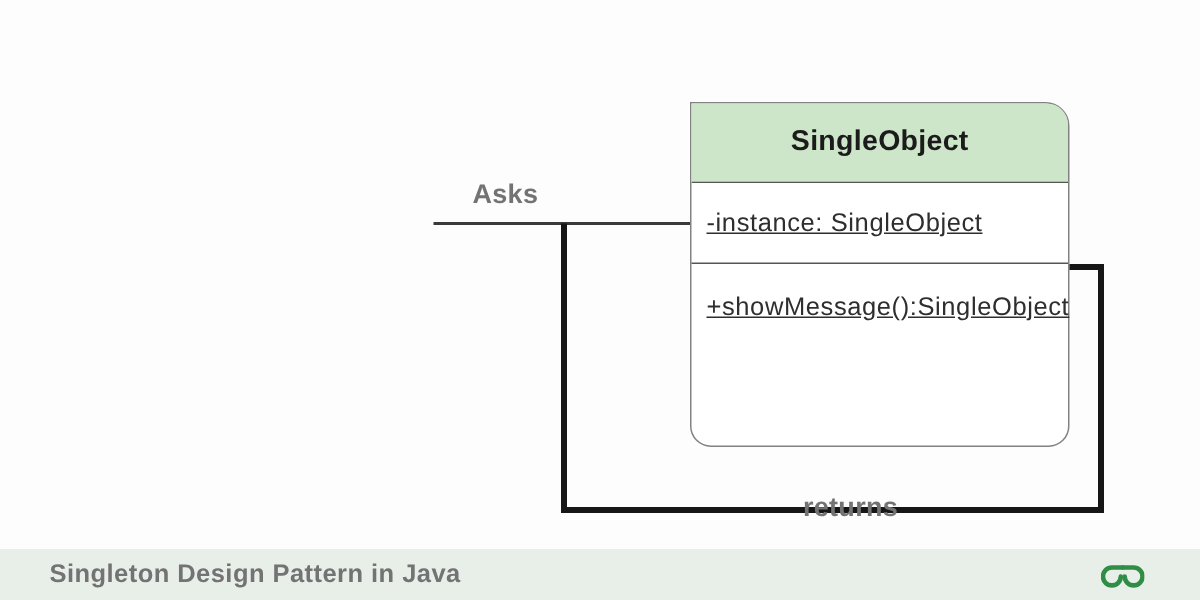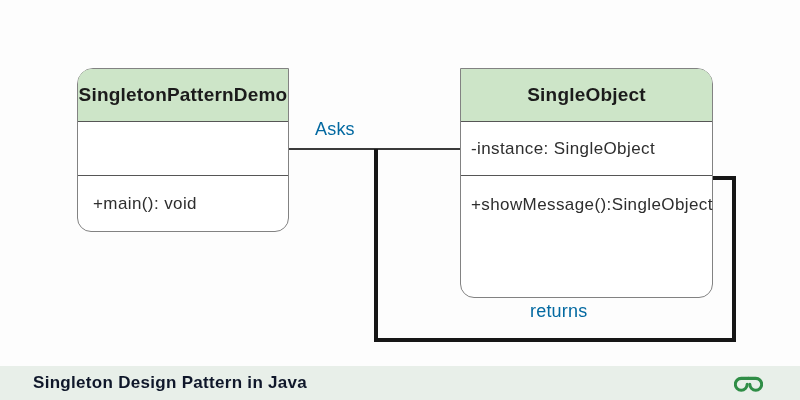--- a/index.html
+++ b/index.html
@@ -25,55 +25,49 @@
   .uml-attrs {
     height:54px; flex:0 0 54px; border-bottom:1.8px solid #565656;
     display:flex; align-items:center; padding-left:10px; box-sizing:border-box;
   }
   .uml-methods { flex:1 1 auto; }
   .uml-class.left .uml-methods { display:flex; align-items:center; padding-left:15px; }
   .uml-class.right .uml-methods { padding:19px 0 0 10px; }
   .member {
     font-size:17px; color:#2e2e2e; letter-spacing:0.4px; line-height:20px;
     white-space:nowrap;
+    text-decoration:underline;
   }
   
   .line { position:absolute; background:#161616; }
   .asks-line   { left:289px; top:148px; width:171px; height:2px; background:#3a3a3a; }
   .loop-left   { left:374px; top:149px; width:4px;  height:193px; }
   .loop-bottom { left:374px; top:338px; width:362px; height:4px; }
   .loop-right  { left:732px; top:176px; width:4px;  height:166px; }
   .loop-top    { left:713px; top:176px; width:23px; height:4px; }
   .edge-label {
-    position:absolute; font-weight:normal; color:#0369a1; font-size:18px; letter-spacing:0.2px;
+    position:absolute; font-weight:bold; color:#737373; font-size:18px; letter-spacing:0.2px;
   }
   .asks-label    { left:315px; top:119px; }
-  .returns-label { left:530px; top:301px; width:74px; }
+  .returns-label { left:530px; top:328px; width:74px; text-align:center; }
   
   .footer {
     position:absolute; left:0; top:366px; width:800px; height:34px;
     background:#e8efe9; display:flex; align-items:center;
   }
   .footer-caption {
-    margin-left:33px; font-size:17px; font-weight:bold; color:#0f172a; letter-spacing:0.3px;
+    margin-left:33px; font-size:17px; font-weight:bold; color:#737373; letter-spacing:0.3px;
   }
   .gfg-logo { position:absolute; right:37px; top:7px; width:29px; height:20px; }
 </style>
 </head>
 <body>
 
 <div class="stage">
 
-  <div class="uml-class left">
-    <div class="uml-header">SingletonPatternDemo</div>
-    <div class="uml-attrs"></div>
-    <div class="uml-methods">
-      <div class="member">+main(): void</div>
-    </div>
-  </div>
 
   <div class="uml-class right">
     <div class="uml-header">SingleObject</div>
     <div class="uml-attrs">
       <div class="member">-instance: SingleObject</div>
     </div>
     <div class="uml-methods">
       <div class="member">+showMessage():SingleObject</div>
     </div>
   </div>

